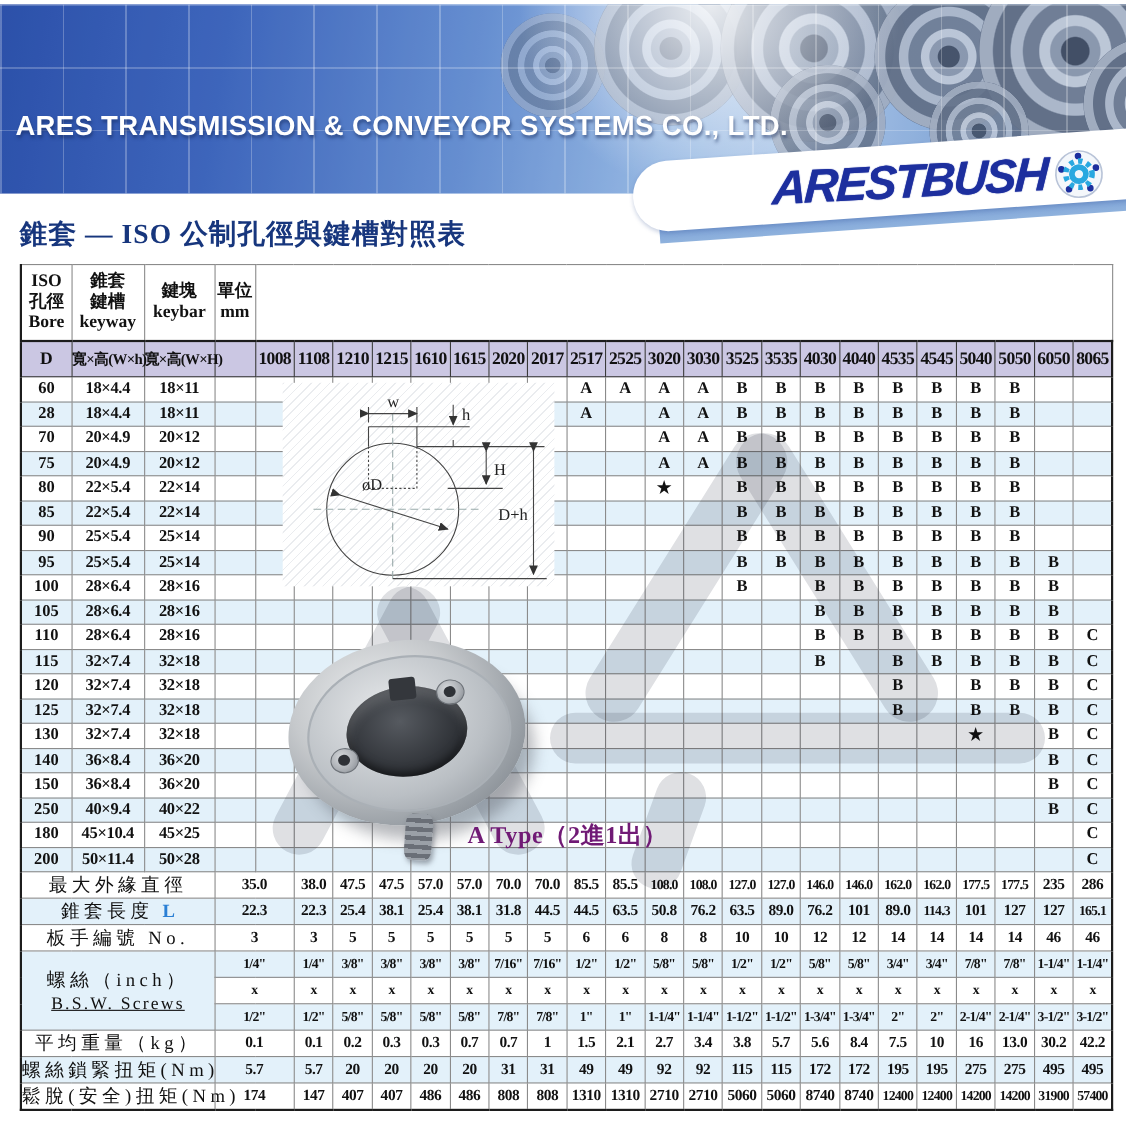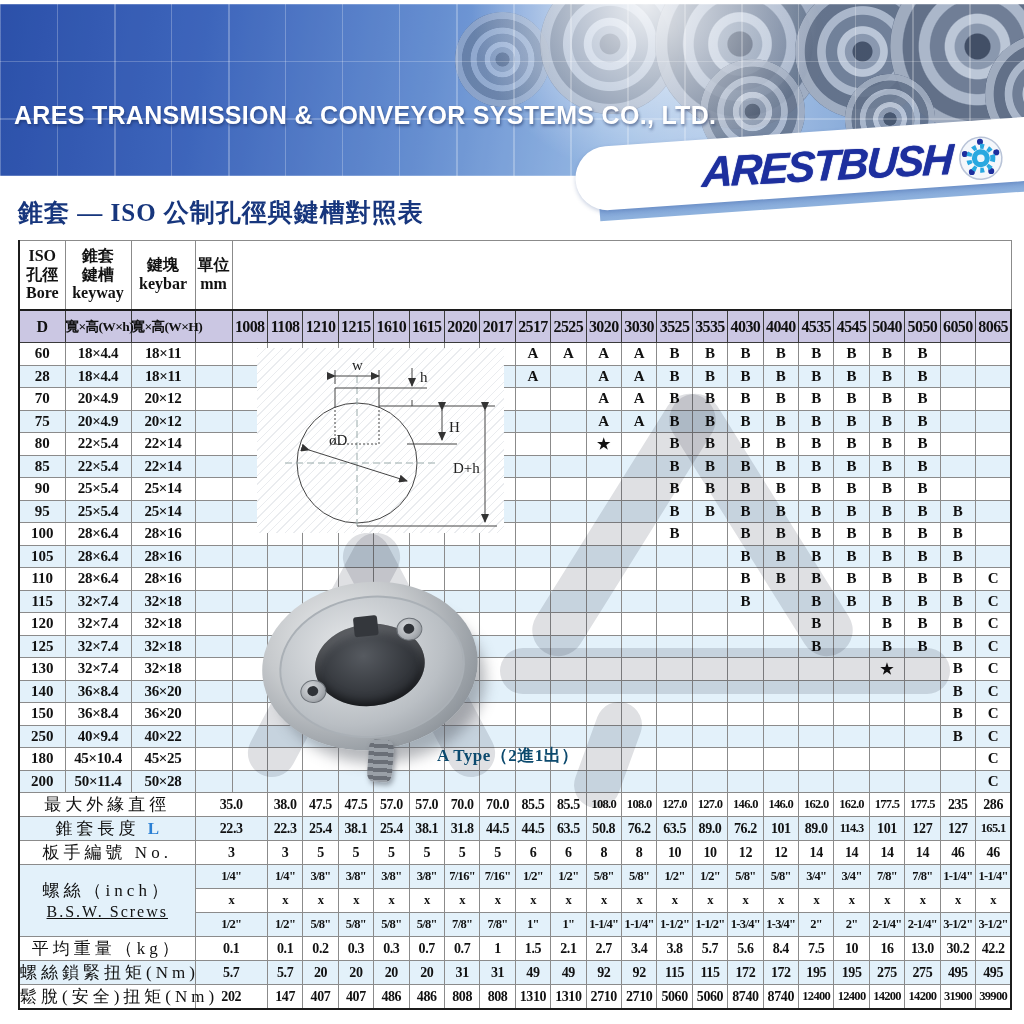--- a/index.html
+++ b/index.html
@@ -86,21 +86,21 @@
         box-shadow:inset 0 8px 10px rgba(255,255,255,.18), inset 0 -4px 8px rgba(0,0,0,.5);}
   .keyslot{position:absolute;left:96px;top:34px;width:24px;height:20px;background:#34373c;border-radius:3px;}
   .screwhead{position:absolute;width:24px;height:21px;border-radius:50%;
         background:radial-gradient(circle at 40% 35%,#d7dadd 0%,#a9adb2 60%,#7e838a 100%);
         border:1px solid #6d7278;}
   .screwhead::after{content:"";position:absolute;left:6px;top:5px;width:11px;height:10px;border-radius:50%;
         background:radial-gradient(circle,#2f3237 0 60%,#53575d 100%);}
   .stud{position:absolute;left:116px;top:186px;width:25px;height:42px;border-radius:6px/9px;transform:rotate(4deg);
         background:repeating-linear-gradient(to bottom,#9aa0a7 0 4px,#6a6f77 4px 8px);
         box-shadow:2px 3px 5px rgba(80,85,95,.5);}
-  .caption{position:absolute;left:437px;top:744px;z-index:8;font-size:17px;font-weight:600;color:#0c4a6e;
+  .caption{position:absolute;left:425px;top:744px;z-index:8;font-size:22px;font-weight:600;color:#701a75;
         letter-spacing:.5px;white-space:nowrap;}
 </style>
 </head>
 <body>
 
 <div class="band">
   <div class="band-inner">
     <div class="pulley" style="left:455px;top:8px;width:95px;height:95px;opacity:.55;"></div>
     <div class="pulley" style="left:540px;top:-30px;width:140px;height:140px;opacity:.8;"></div>
     <div class="pulley" style="left:655px;top:-45px;width:170px;height:170px;opacity:.9;"></div>
@@ -954,42 +954,42 @@
         <td class="val">172</td>
         <td class="val">195</td>
         <td class="val">195</td>
         <td class="val">275</td>
         <td class="val">275</td>
         <td class="val">495</td>
         <td class="val brr">495</td>
       </tr>
       <tr class="br1 w">
         <td class="lab bl bbb" colspan="3">鬆脫(安全)扭矩(Nm)</td>
-        <td class="val bbb" colspan="2">202</td>
+        <td class="val bbb" colspan="2">174</td>
         <td class="val bbb">147</td>
         <td class="val bbb">407</td>
         <td class="val bbb">407</td>
         <td class="val bbb">486</td>
         <td class="val bbb">486</td>
         <td class="val bbb">808</td>
         <td class="val bbb">808</td>
         <td class="val bbb">1310</td>
         <td class="val bbb">1310</td>
         <td class="val bbb">2710</td>
         <td class="val bbb">2710</td>
         <td class="val bbb">5060</td>
         <td class="val bbb">5060</td>
         <td class="val bbb">8740</td>
         <td class="val bbb">8740</td>
         <td class="val small bbb">12400</td>
         <td class="val small bbb">12400</td>
         <td class="val small bbb">14200</td>
         <td class="val small bbb">14200</td>
         <td class="val small bbb">31900</td>
-        <td class="val small brr bbb">39900</td>
+        <td class="val small brr bbb">57400</td>
       </tr>
     </tbody>
   </table>
 
 <div class="wm" style="left:598px;top:375px;width:52px;height:300px;transform:rotate(32deg);"></div>
 <div class="wm" style="left:735px;top:375px;width:52px;height:300px;transform:rotate(-32deg);"></div>
 <div class="wm" style="left:300px;top:520px;width:48px;height:270px;transform:rotate(28deg);"></div>
 <div class="wm" style="left:395px;top:520px;width:48px;height:270px;transform:rotate(-28deg);"></div>
 <div class="wm" style="left:500px;top:648px;width:450px;height:46px;"></div>
 <div class="wm" style="left:585px;top:700px;width:46px;height:110px;transform:rotate(20deg);"></div>

